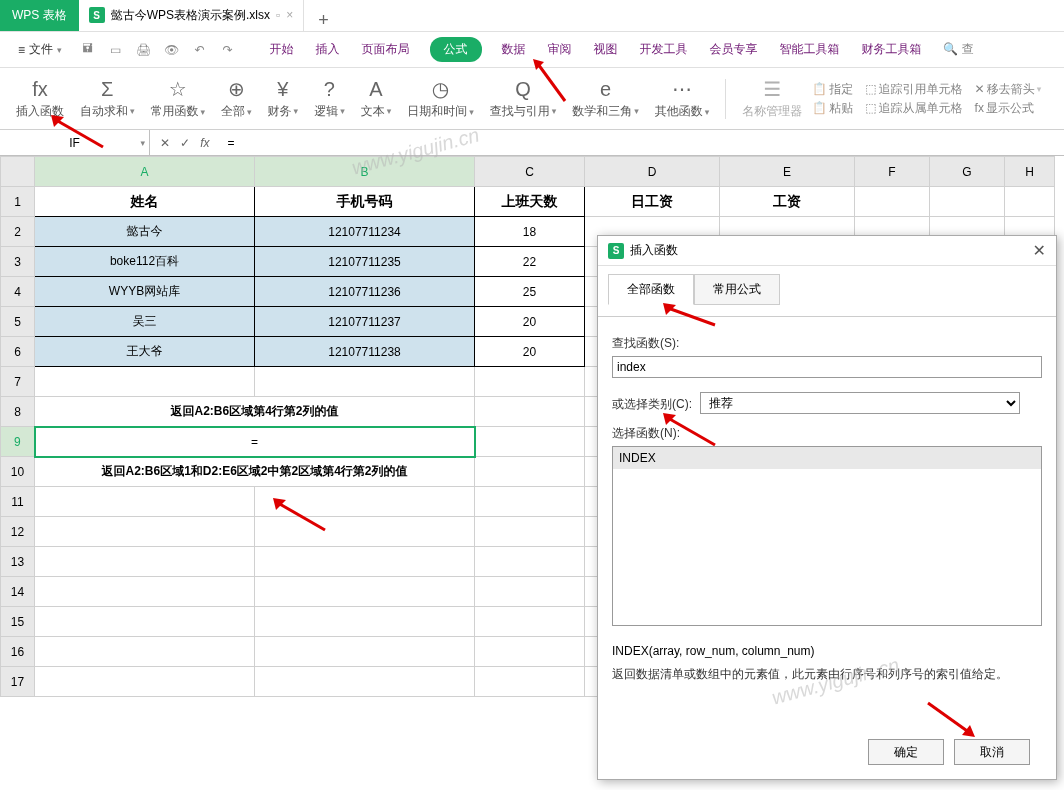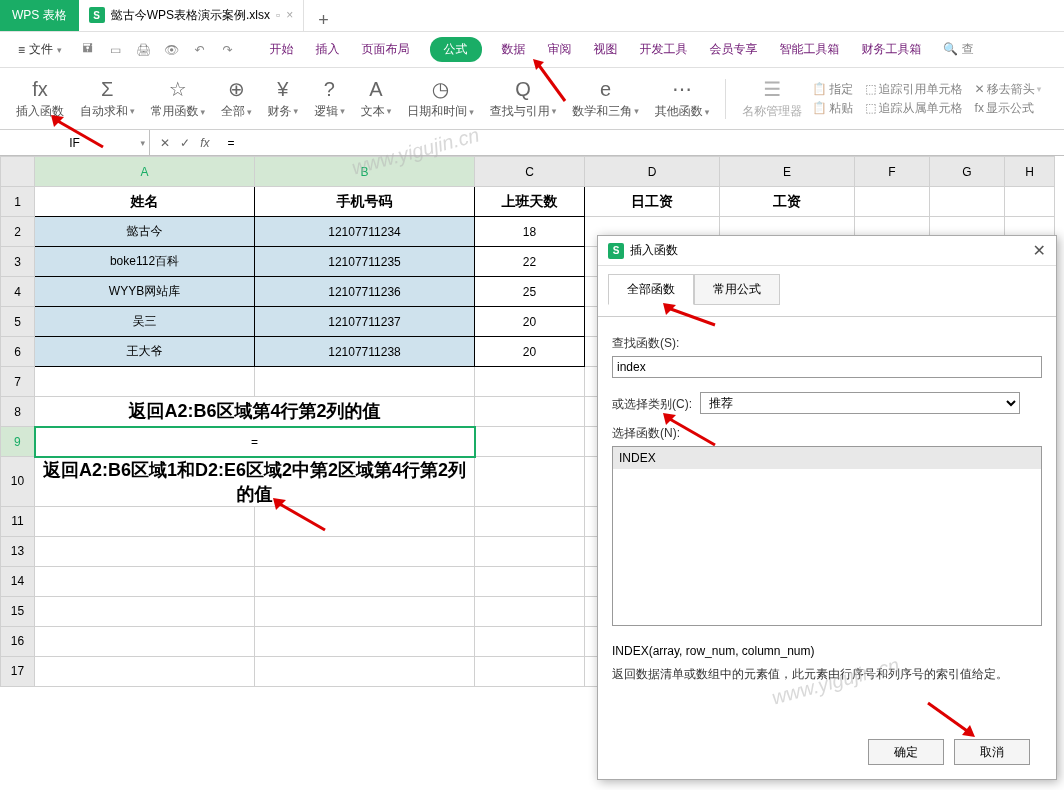--- a/index.html
+++ b/index.html
@@ -32,21 +32,21 @@
 .corner{width:34px;background:#e8e8e8}
 .col-hdr{background:#e8e8e8;font-weight:normal;color:#555}
 .row-hdr{width:34px;background:#e8e8e8;color:#555;font-weight:normal}
 .col-A,.col-B{width:220px}
 .col-C{width:110px}
 .col-D,.col-E{width:135px}
 .col-F,.col-G{width:75px}
 .header-row td{font-weight:bold;font-size:14px;border:1px solid #000}
 .data-cell{background:#cfe2ed;border:1px solid #000!important;font-size:13px}
 .data-bordered{border:1px solid #000!important}
-.bold-row td.merged{font-weight:bold;font-size:18px}
+.bold-row td.merged{font-weight:bold;font-size:12px}
 .active-cell{border:2px solid #1aad66!important;position:relative}
 .row-hdr.active,.col-hdr.active{background:#d4e8d4;color:#1aad66}
 .dialog{position:absolute;top:235px;left:597px;width:460px;height:545px;background:#fff;border:1px solid #aaa;box-shadow:2px 2px 10px rgba(0,0,0,0.3)}
 .dialog-title{height:30px;display:flex;align-items:center;padding:0 10px;gap:6px;border-bottom:1px solid #e0e0e0}
 .dialog-close{margin-left:auto;font-size:16px;cursor:pointer;color:#555}
 .dialog-tabs{display:flex;padding:8px 10px 12px;gap:0}
 .dialog-tab{padding:6px 18px;border:1px solid #ccc;background:#f5f5f5;cursor:pointer;font-size:12px}
 .dialog-tab.active{background:#fff;border-bottom:1px solid #fff;position:relative;z-index:1}
 .dialog-body{padding:10px 14px;border-top:1px solid #ccc;margin-top:-1px}
 .dlg-label{font-size:12px;margin:8px 0 4px;color:#333}
@@ -336,20 +336,31 @@
           <td></td>
           <td></td>
           <td></td>
           <td></td>
           <td></td>
           <td></td>
           <td></td>
           <td></td>
         </tr>
 <tr>
+          <th class="row-hdr">12</th>
+          <td></td>
+          <td></td>
+          <td></td>
+          <td></td>
+          <td></td>
+          <td></td>
+          <td></td>
+          <td></td>
+        </tr>
+<tr>
           <th class="row-hdr">13</th>
           <td></td>
           <td></td>
           <td></td>
           <td></td>
           <td></td>
           <td></td>
           <td></td>
           <td></td>
         </tr>

